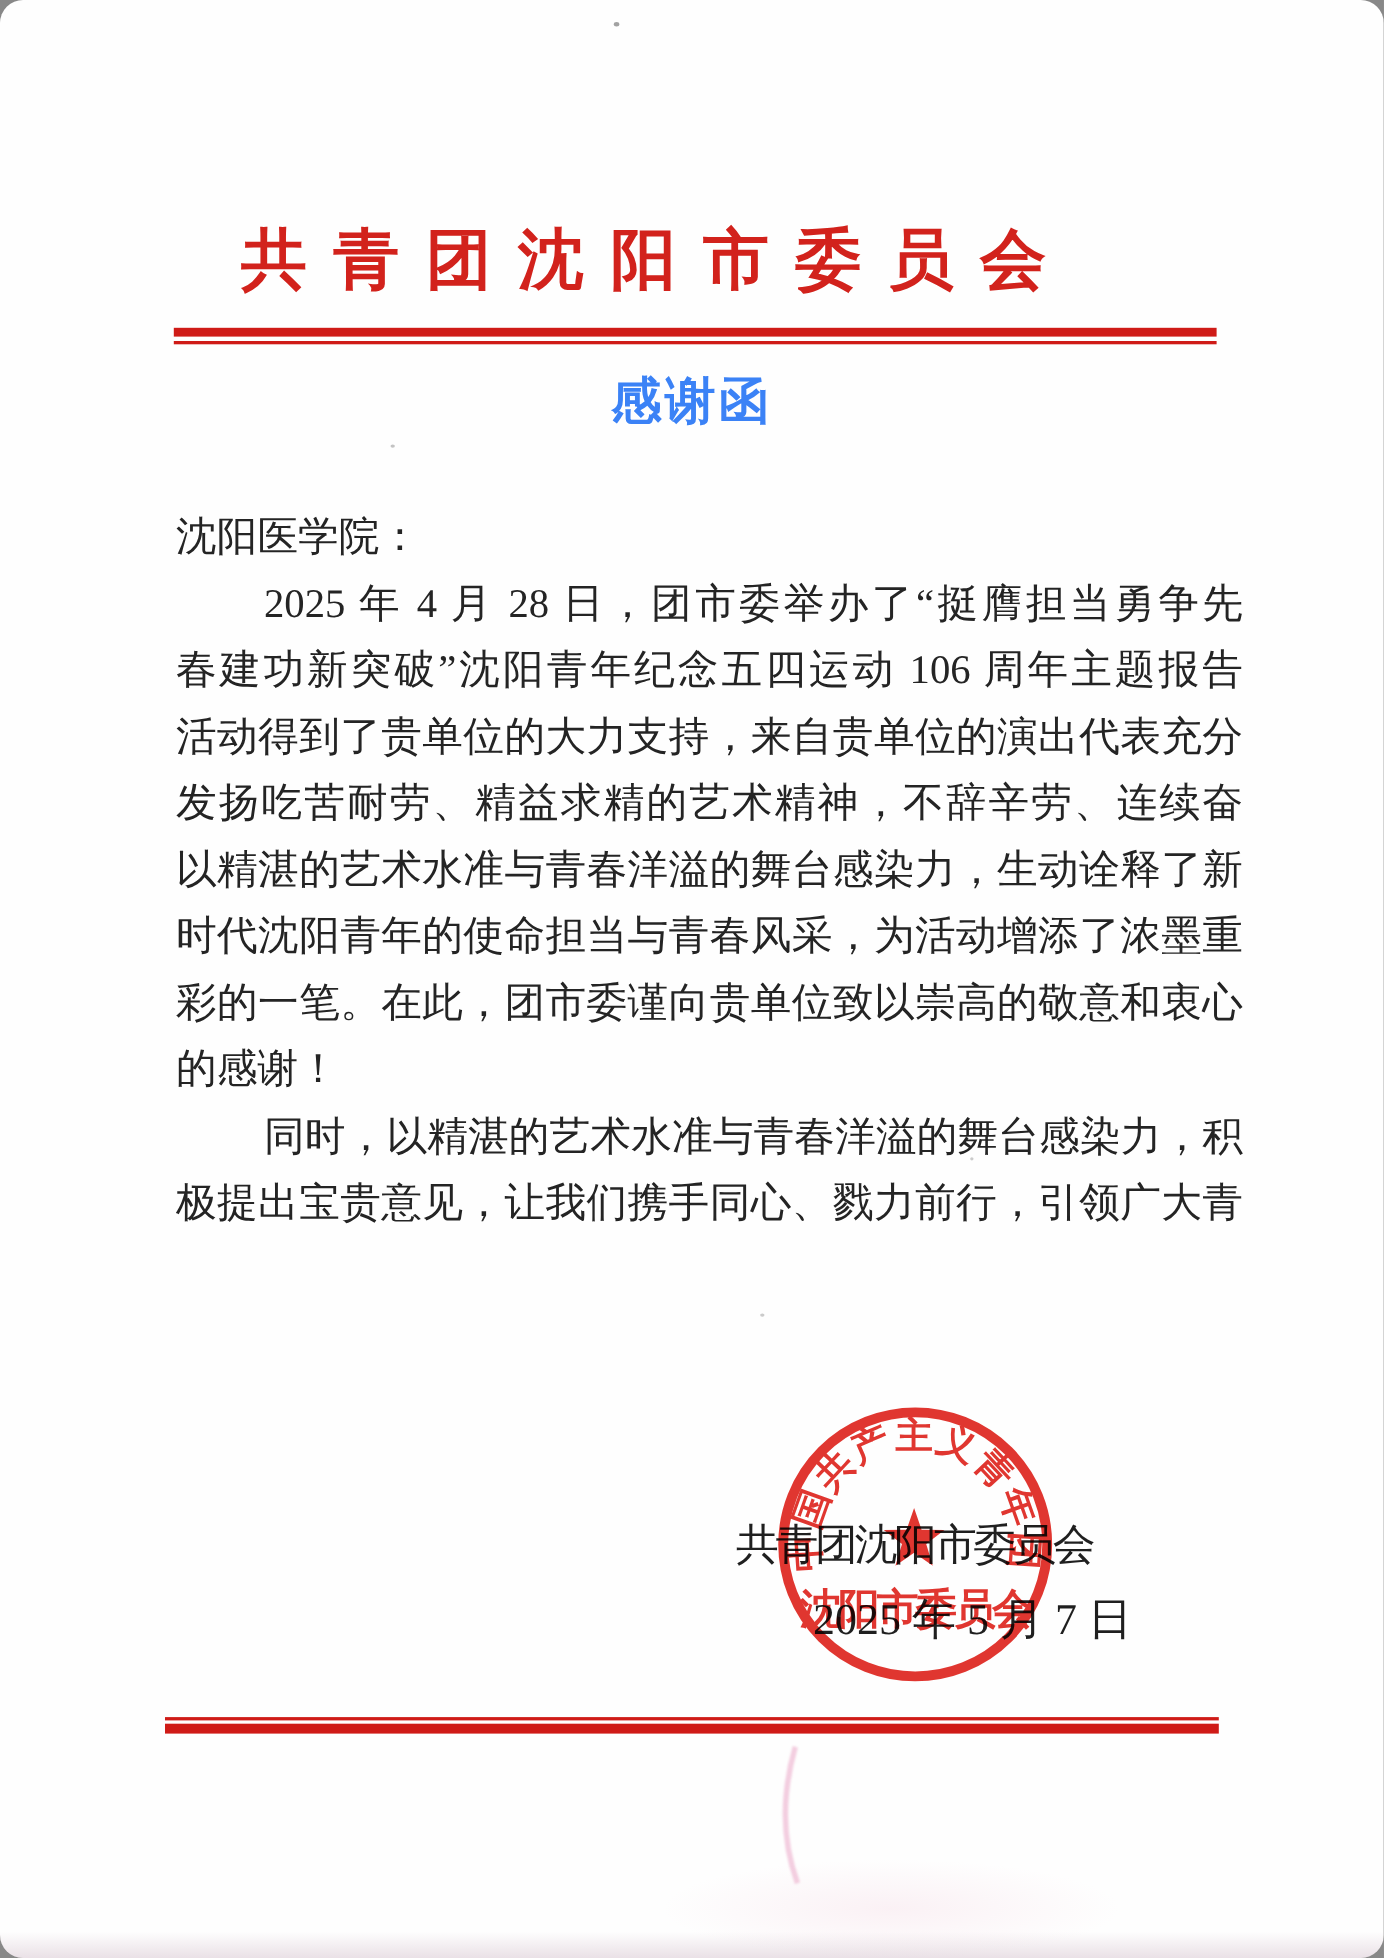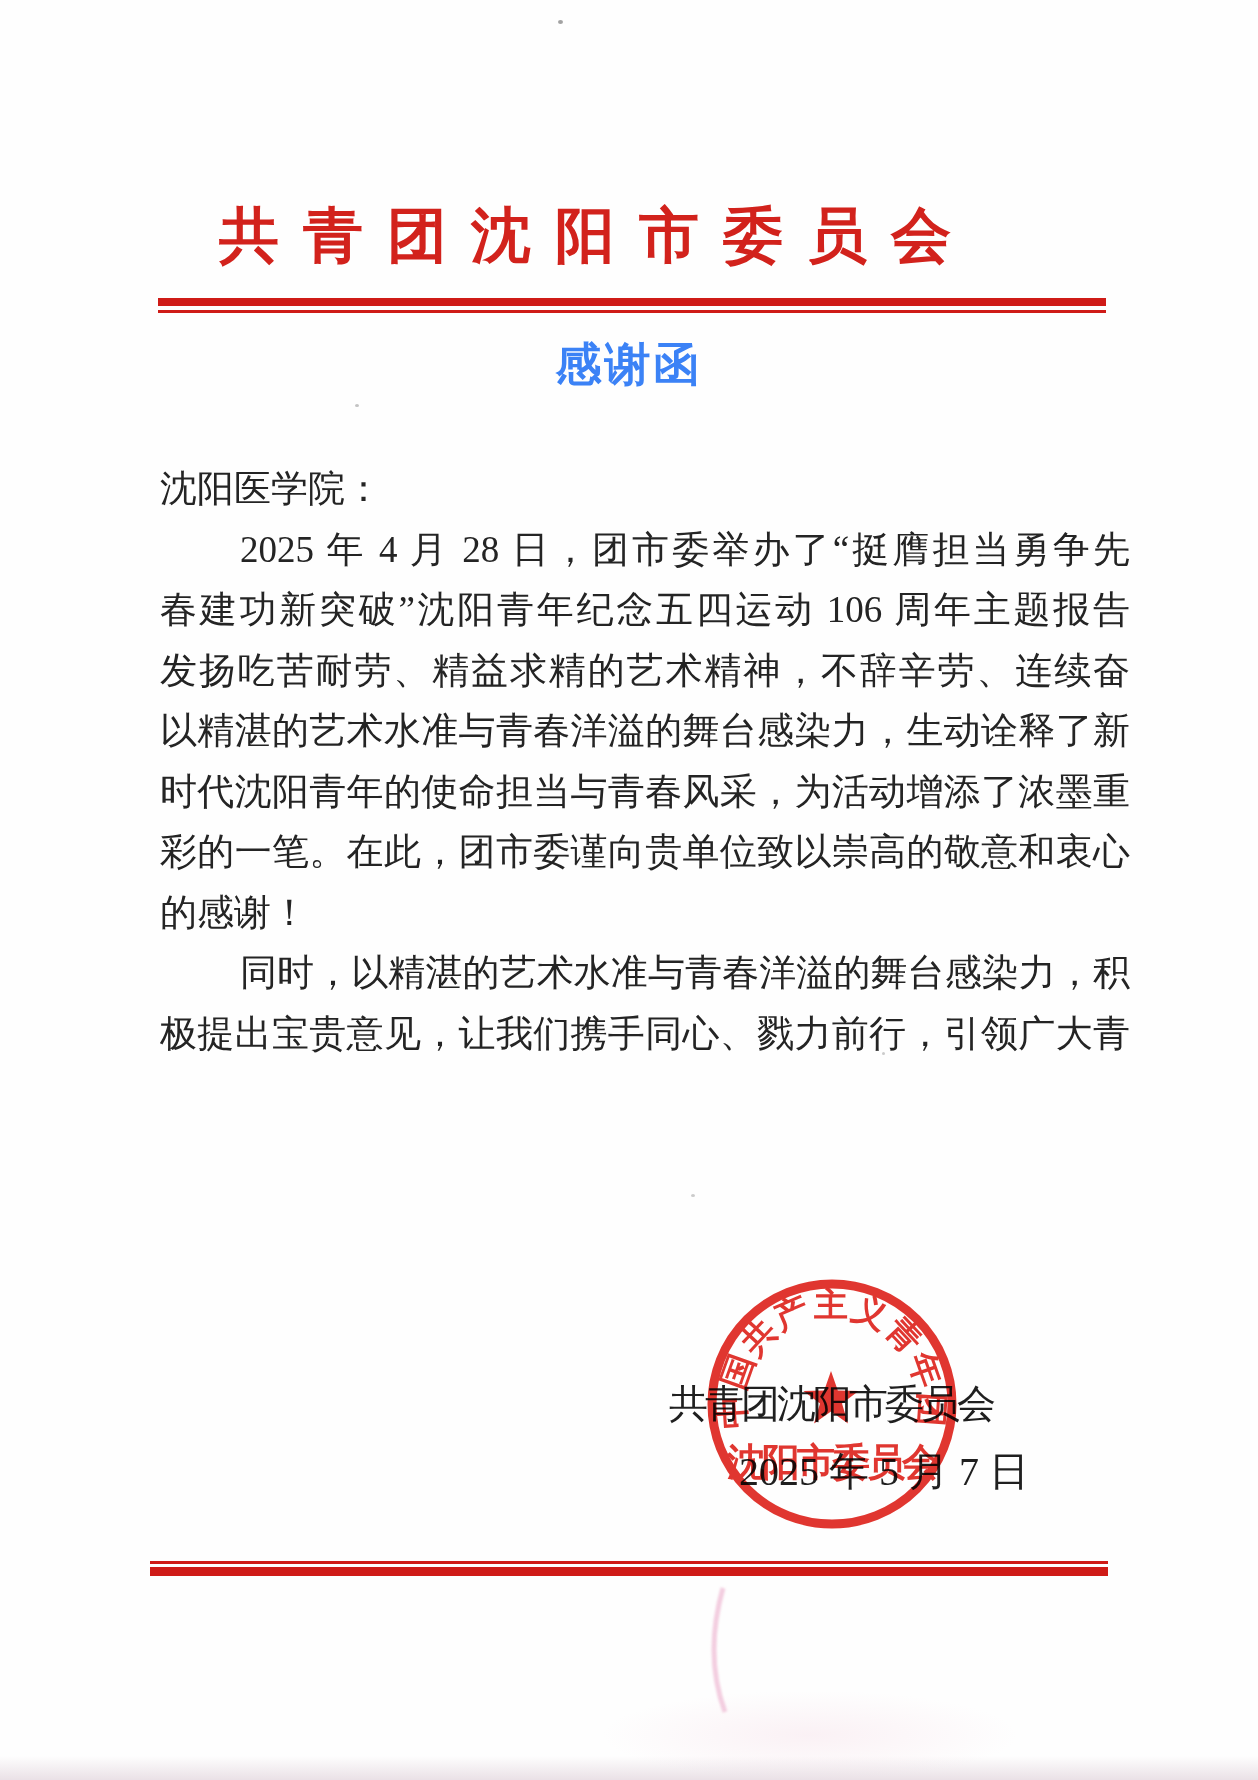--- a/index.html
+++ b/index.html
@@ -3,20 +3,21 @@
 <meta charset="utf-8">
 <style>
   html,body{margin:0;padding:0;background:#888;}
   .page{
     position:relative;
     width:1258px;height:1780px;
     margin:0 auto;
     background:#fefefe;
     overflow:hidden;
     font-family:"Liberation Serif","DejaVu Serif",serif;
+    border-radius:21px;
   }
   
   .letterhead{
     position:absolute;top:196px;left:0;right:88px;
     text-align:center;
     font-size:60px;font-weight:bold;
     color:#d2221c;
     letter-spacing:24px;text-indent:24px;
     white-space:nowrap;
   }
@@ -79,20 +80,21 @@
   <div class="letterhead">共青团沈阳市委员会</div>
   <div class="rule rule-top-thick"></div>
   <div class="rule rule-top-thin"></div>
 
   <div class="doc-title">感谢函</div>
 
   <div class="body-block">
     <div class="line">沈阳医学院：</div>
     <div class="line just indent">2025 年 4 月 28 日，团市委举办了“挺膺担当勇争先　青</div>
     <div class="line just">春建功新突破”沈阳青年纪念五四运动 106 周年主题报告会。</div>
+    <div class="line just">活动得到了贵单位的大力支持，来自贵单位的演出代表充分</div>
     <div class="line just">发扬吃苦耐劳、精益求精的艺术精神，不辞辛劳、连续奋战，</div>
     <div class="line just">以精湛的艺术水准与青春洋溢的舞台感染力，生动诠释了新</div>
     <div class="line just">时代沈阳青年的使命担当与青春风采，为活动增添了浓墨重</div>
     <div class="line just">彩的一笔。在此，团市委谨向贵单位致以崇高的敬意和衷心</div>
     <div class="line">的感谢！</div>
     <div class="line just indent">同时，以精湛的艺术水准与青春洋溢的舞台感染力，积</div>
     <div class="line just">极提出宝贵意见，让我们携手同心、戮力前行，引领广大青</div>
   </div>
 
   <div class="signature">共青团沈阳市委员会</div>

